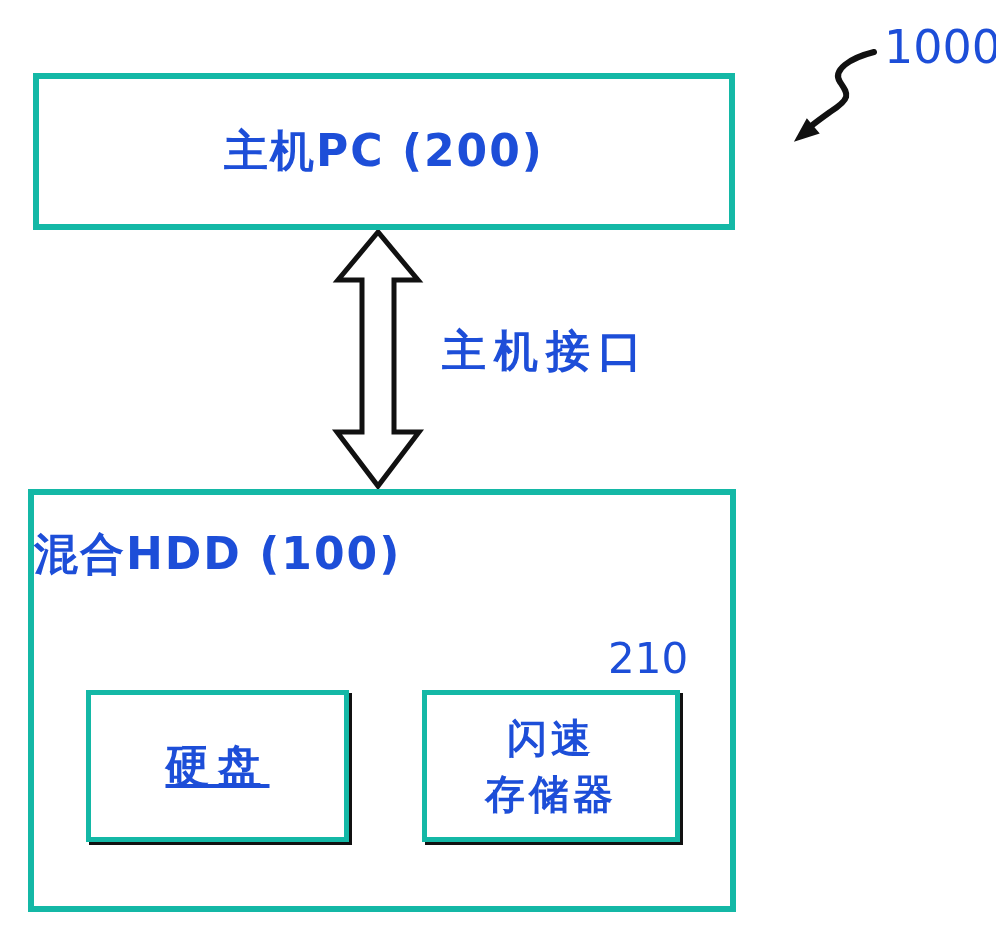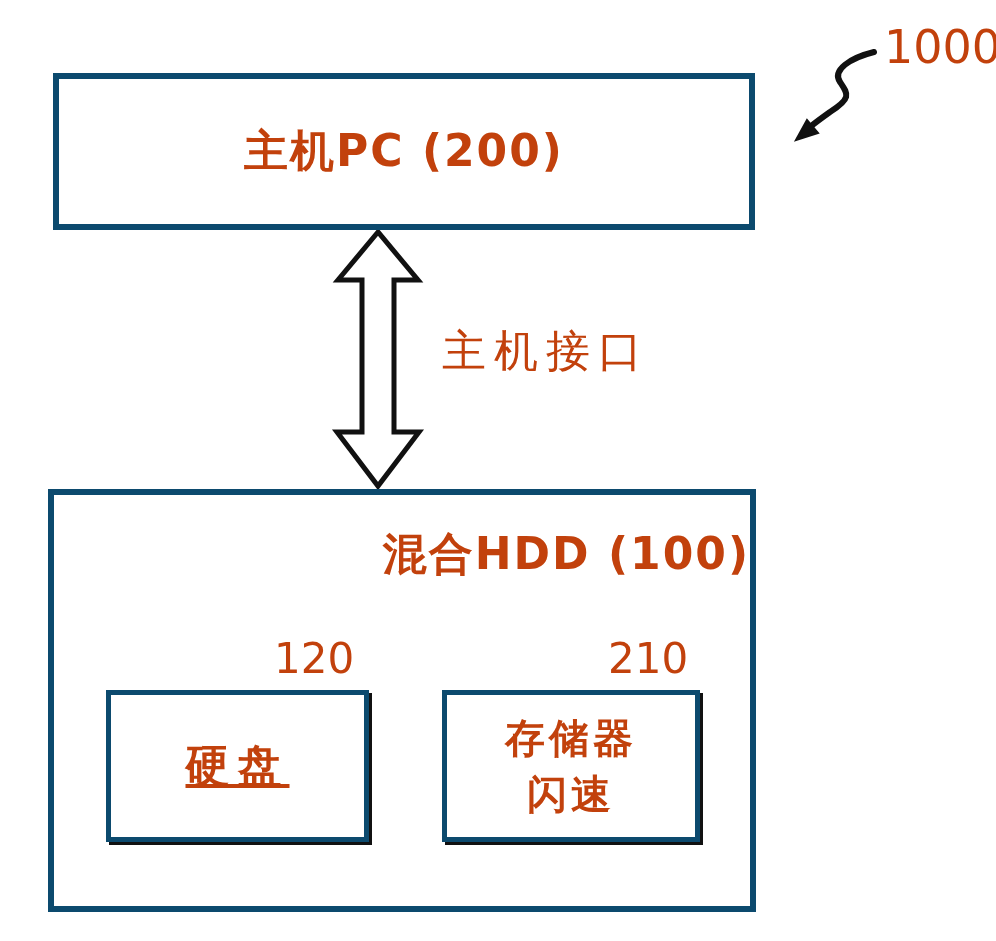--- a/index.html
+++ b/index.html
@@ -6,65 +6,64 @@
     margin: 0;
     padding: 0;
     background: #ffffff;
   }
   .figure-canvas {
     position: relative;
     width: 996px;
     height: 941px;
     background: #ffffff;
     font-family: "DejaVu Sans", "Liberation Sans", sans-serif;
-    color: #c2410c;
+    color: #1d4ed8;
     overflow: hidden;
   }
   .svg-layer {
     position: absolute;
     left: 0; top: 0;
     width: 996px; height: 941px;
   }
   .box {
     position: absolute;
     box-sizing: border-box;
-    border: 6px solid #0c4a6e;
+    border: 6px solid #14b8a6;
     background: #ffffff;
     display: flex;
     align-items: center;
     justify-content: center;
-    margin-left: 20px;
   }
   .box.inner {
     border-width: 5px;
     box-shadow: 3px 3px 0 0 #111111;
   }
   .box-label {
     font-weight: bold;
     text-align: center;
     white-space: nowrap;
   }
   .host-label   { font-size: 44px; letter-spacing: 2px; }
   .hybrid-title {
     position: absolute;
     left: 0; right: 0;
     top: 30px;
-    text-align: right;
+    text-align: left;
     font-size: 44px;
     font-weight: bold;
     letter-spacing: 2px;
   }
   .disk-label  { font-size: 44px; letter-spacing: 8px; }
   .flash-label { font-size: 40px; line-height: 56px; letter-spacing: 4px; }
   .interface-label {
     position: absolute;
     left: 442px;
     top: 322px;
     font-size: 44px;
-    font-weight: normal;
+    font-weight: bold;
     letter-spacing: 8px;
     white-space: nowrap;
   }
   .ref-num {
     position: absolute;
     font-size: 42px;
     font-weight: 400;
     white-space: nowrap;
   }
   .ref-120 { left: 274px; top: 634px; }
@@ -93,27 +92,26 @@
   <div class="box" style="left:33px; top:73px; width:702px; height:157px;">
     <span class="box-label host-label">主机PC (200)</span>
   </div>
 
   <div class="interface-label">主机接口</div>
 
   <div class="box" style="left:28px; top:489px; width:708px; height:423px; align-items:flex-start;">
     <span class="hybrid-title">混合HDD (100)</span>
   </div>
 
-  <div class="ref-num ref-120">120</div>
   <div class="ref-num ref-140">210</div>
 
   <div class="box inner" style="left:86px; top:690px; width:263px; height:152px;text-decoration:underline;">
     <span class="box-label disk-label">硬盘</span>
   </div>
 
   <div class="box inner" style="left:422px; top:690px; width:258px; height:152px;">
     <span class="box-label flash-label">
+      <span style="display:block">闪速</span>
       <span style="display:block">存储器</span>
-      <span style="display:block">闪速</span>
     </span>
   </div>
 
 </div>
 
 </body></html>

